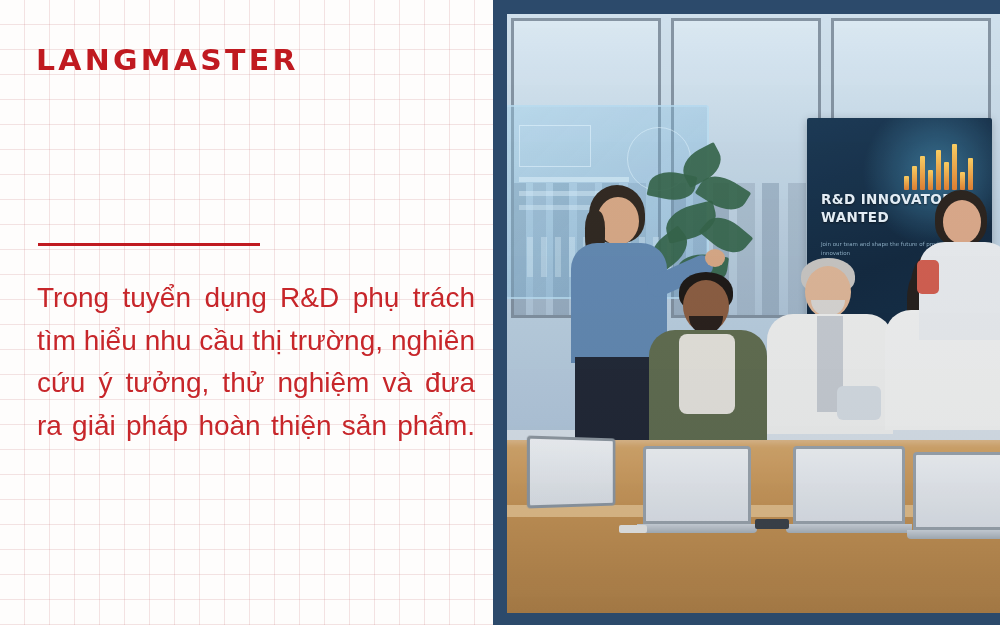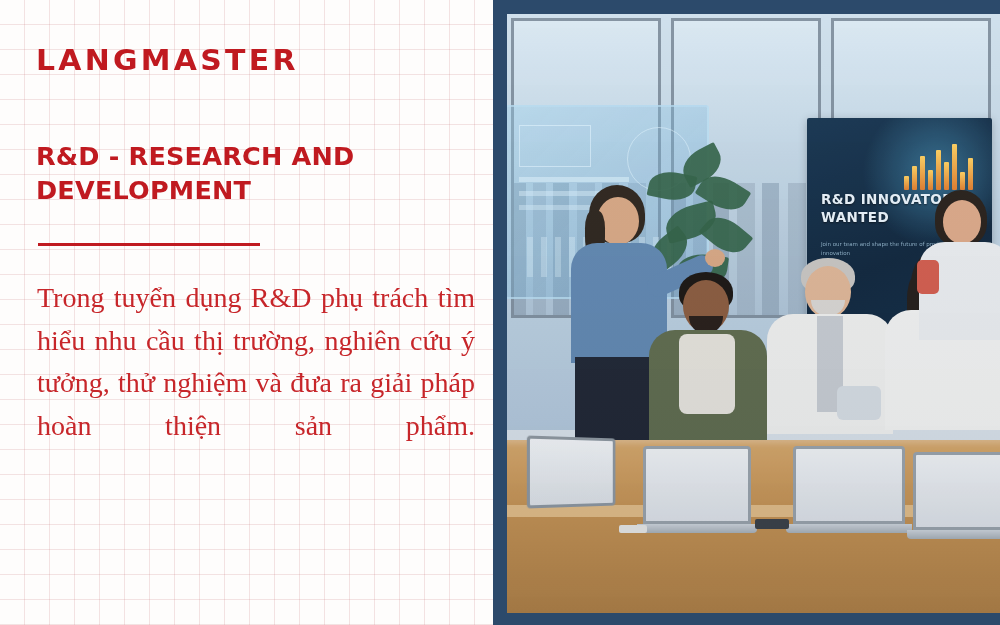--- a/index.html
+++ b/index.html
@@ -77,21 +77,21 @@
     width: 222px;
     height: 3px;
     background: #c01a20;
   }
   
   .body-text {
     position: absolute;
     top: 277px;
     left: 1px;
     width: 438px;
-    font-family: Liberation Serif, serif;
+    font-family: Liberation Sans, sans-serif;
     font-weight: 400;
     font-size: 28px;
     line-height: 1.52;
     color: #c7262a;
     text-align: justify;
     text-justify: inter-word;
   }
   .body-text::after {
     content: "";
     display: inline-block;
@@ -302,21 +302,20 @@
 </head>
 <body>
 
 <div class="page">
 
   <div class="left-panel">
     <div class="left-inner">
 
       <div class="logo">LANGMASTER</div>
 
-      <div class="title">R&amp;D - RESEARCH AND DEVELOPMENT</div>
 
       <div class="divider"></div>
 
       <div class="body-text">Trong tuyển dụng R&amp;D phụ trách tìm hiểu nhu cầu thị trường, nghiên cứu ý tưởng, thử nghiệm và đưa ra giải pháp hoàn thiện sản phẩm.</div>
 
     </div>
   </div>
 
   <div class="right-panel">
     <div class="photo">

